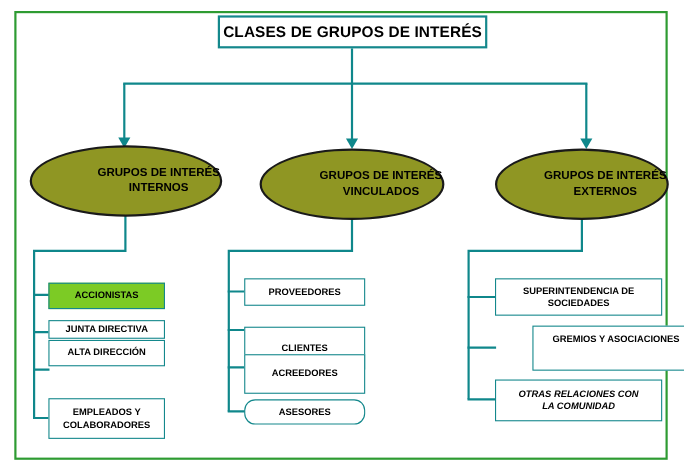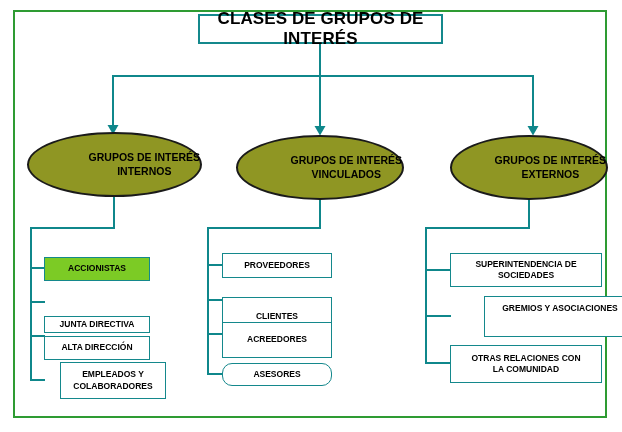--- a/index.html
+++ b/index.html
@@ -41,21 +41,21 @@
     text-align: center;
     color: #000;
     font-weight: bold;
     white-space: pre-line;
     background: #ffffff;
   }
   .title-node {
     left: 198px; top: 14px;
     width: 245px; height: 30px;
     border: 2px solid var(--box-border-teal, #0F878B);
-    font-size: 17px;
+    font-size: 14px;
     letter-spacing: 0.1px;
   }
   .ellipse-node {
     background: var(--node-olive, #8F9623);
     border: 2px solid #1a1a1a;
     border-radius: 50%;
     font-size: 10.5px;
     line-height: 1.25;
     justify-content: flex-end;
   }
@@ -66,30 +66,30 @@
     border: 1.5px solid var(--box-border-teal, #0F878B);
     font-size: 8.5px;
     line-height: 1.3;
   }
   .col-left  { left: 44px;  width: 106px; }
   .col-mid   { left: 222px; width: 110px; }
   .col-right { left: 450px; width: 152px; }
   .leaf.highlight { background: var(--highlight-green, #7CCB25); }
   .leaf.top-text { align-items: flex-start; padding-top: 6px; }
   .b-accionistas { top: 257px; height: 24px; }
-  .b-junta       { top: 291px; height: 17px; margin-top: 25px; }
-  .b-alta        { top: 336px; height: 24px; }
-  .b-empleados   { top: 362px; height: 37px; margin-left: 16px; }
+  .b-junta       { top: 291px; height: 17px; }
+  .b-alta        { top: 309px; height: 24px; }
+  .b-empleados   { top: 362px; height: 37px; }
   .b-proveedores { top: 253px; height: 25px; }
   .b-clientes    { top: 297px; height: 39px; }
   .b-acreedores  { top: 322px; height: 36px; }
   .b-asesores    { top: 363px; height: 23px; border-radius: 10px; }
   .b-super       { top: 253px; height: 34px; }
   .b-gremios     { top: 296px; height: 41px; margin-left: 34px; }
-  .b-otras       { top: 345px; height: 38px; }
+  .b-otras       { top: 345px; height: 38px; font-style: italic; }
 </style>
 </head>
 <body>
 
 <div id="canvas">
 
   <div class="outer-frame"></div>
 
   <svg class="connectors" viewBox="0 0 622 432" xmlns="http://www.w3.org/2000/svg" aria-hidden="true">
 

